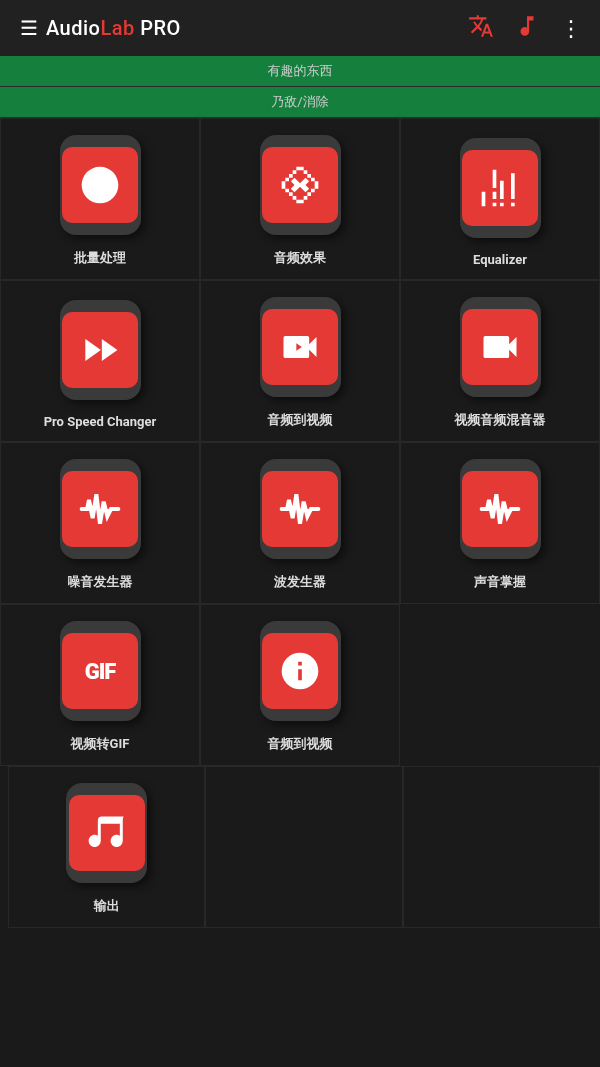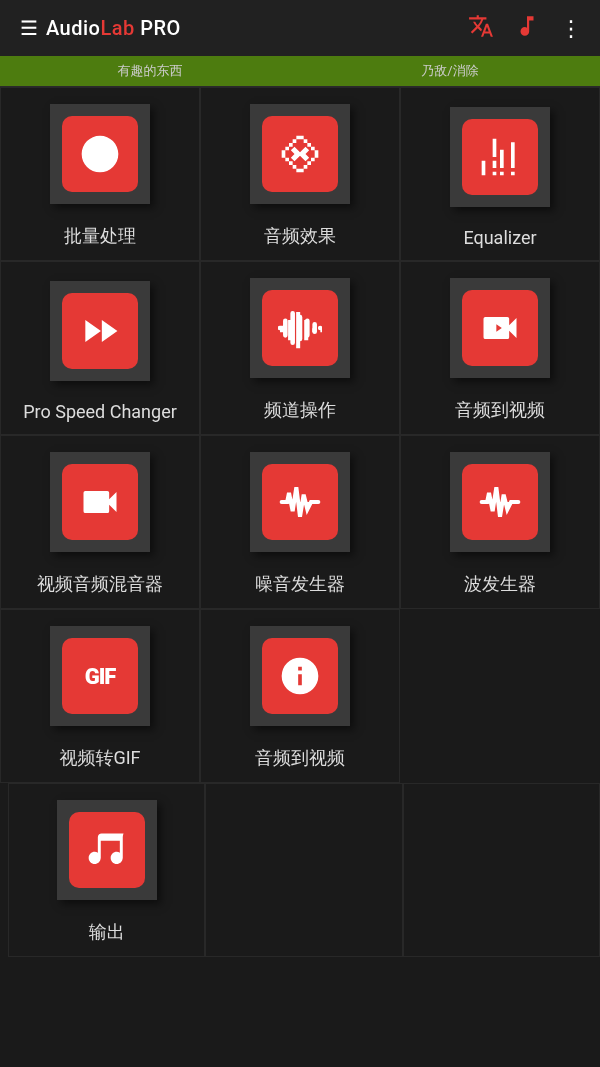--- a/index.html
+++ b/index.html
@@ -45,21 +45,22 @@
       padding: 6px;
       cursor: pointer;
     }
     .header-icon-btn.white {
       color: #ffffff;
     }
 
     
     .top-partial-row {
       display: flex;
-      background-color: #4d7c0f;
+      background-color: #15803d;
+      flex-direction: column;
     }
     .top-partial-cell {
       flex: 1;
       text-align: center;
       padding: 6px 4px;
       font-size: 13px;
       color: #cccccc;
       border-bottom: 1px solid #2a2a2a;
     }
 
@@ -78,24 +79,24 @@
       align-items: center;
       justify-content: flex-end;
       padding: 16px 8px 12px;
       cursor: pointer;
       background-color: #1a1a1a;
       border: 1px solid #282828;
       min-height: 155px;
     }
 
     .icon-card {
-      width: 100px;
+      width: 81px;
       height: 100px;
       background-color: #3a3a3a;
-      border-radius: 0;
+      border-radius: 16px;
       display: flex;
       align-items: center;
       justify-content: center;
       margin-bottom: 10px;
       position: relative;
       box-shadow: 4px 4px 8px rgba(0,0,0,0.5);
     }
 
     .icon-inner {
       width: 76px;
@@ -107,24 +108,25 @@
       justify-content: center;
     }
 
     .icon-inner svg {
       width: 44px;
       height: 44px;
       fill: white;
     }
 
     .item-label {
-      font-size: 18px;
+      font-size: 13px;
       color: #dddddd;
       text-align: center;
-      margin-top: 10px;
+      margin-top: 4px;
+      font-weight: bold;
     }
 
     
     .grid-single {
       display: grid;
       grid-template-columns: repeat(3, 1fr);
       background-color: #1a1a1a;
       padding-left: 8px;
     }
 
@@ -204,31 +206,20 @@
     <div class="icon-card">
       <div class="icon-inner">
         <svg viewBox="0 0 24 24" fill="white">
           <path d="M4 18L12.5 12L4 6V18ZM13 6V18L21.5 12L13 6Z"></path>
         </svg>
       </div>
     </div>
     <div class="item-label">Pro Speed Changer</div>
   </div>
 
-  <div class="grid-item">
-    <div class="icon-card">
-      <div class="icon-inner">
-        <svg viewBox="0 0 24 24" fill="white">
-          <path d="M2 13H4V11H2V13ZM6 17H8V7H6V17ZM10 21H12V3H10V21ZM14 17H16V7H14V17ZM18 13H20V11H18V13ZM22 13H24V11H22V13ZM0 13H0V11H0V13Z" transform="scale(1.1) translate(-1,0)"></path>
-          <path d="M1 12 L4 12 M4 8 L4 16 M8 4 L8 20 M12 6 L12 18 M16 8 L16 16 M20 10 L20 14 M23 12 L23 12" stroke="white" stroke-width="2.5" fill="none" stroke-linecap="round"></path>
-        </svg>
-      </div>
-    </div>
-    <div class="item-label">频道操作</div>
-  </div>
 
   <div class="grid-item">
     <div class="icon-card">
       <div class="icon-inner">
         <svg viewBox="0 0 24 24" fill="white">
           <path d="M17 10.5V7A1 1 0 0016 6H4A1 1 0 003 7V17A1 1 0 004 18H16A1 1 0 0017 17V13.5L21 17.5V6.5L17 10.5M10 14V10L13 12L10 14Z"></path>
         </svg>
       </div>
     </div>
     <div class="item-label">音频到视频</div>
@@ -260,20 +251,30 @@
     <div class="icon-card">
       <div class="icon-inner">
         <svg viewBox="0 0 24 24" fill="none" stroke="white" stroke-width="2.2" stroke-linecap="round">
           <polyline points="2,12 5,12 6,7 8,17 10,4 12,20 14,8 16,16 18,12 22,12"></polyline>
         </svg>
       </div>
     </div>
     <div class="item-label">波发生器</div>
   </div>
 
+  <div class="grid-item">
+    <div class="icon-card">
+      <div class="icon-inner">
+        <svg viewBox="0 0 24 24" fill="none" stroke="white" stroke-width="2.2" stroke-linecap="round">
+          <polyline points="2,12 5,12 6,7 8,17 10,4 12,20 14,8 16,16 18,12 22,12"></polyline>
+        </svg>
+      </div>
+    </div>
+    <div class="item-label">声音掌握</div>
+  </div>
 
   <div class="grid-item">
     <div class="icon-card">
       <div class="icon-inner">
         <span style="color:white;font-size:22px;font-weight:900;letter-spacing:-1px;">GIF</span>
       </div>
     </div>
     <div class="item-label">视频转GIF</div>
   </div>
 

